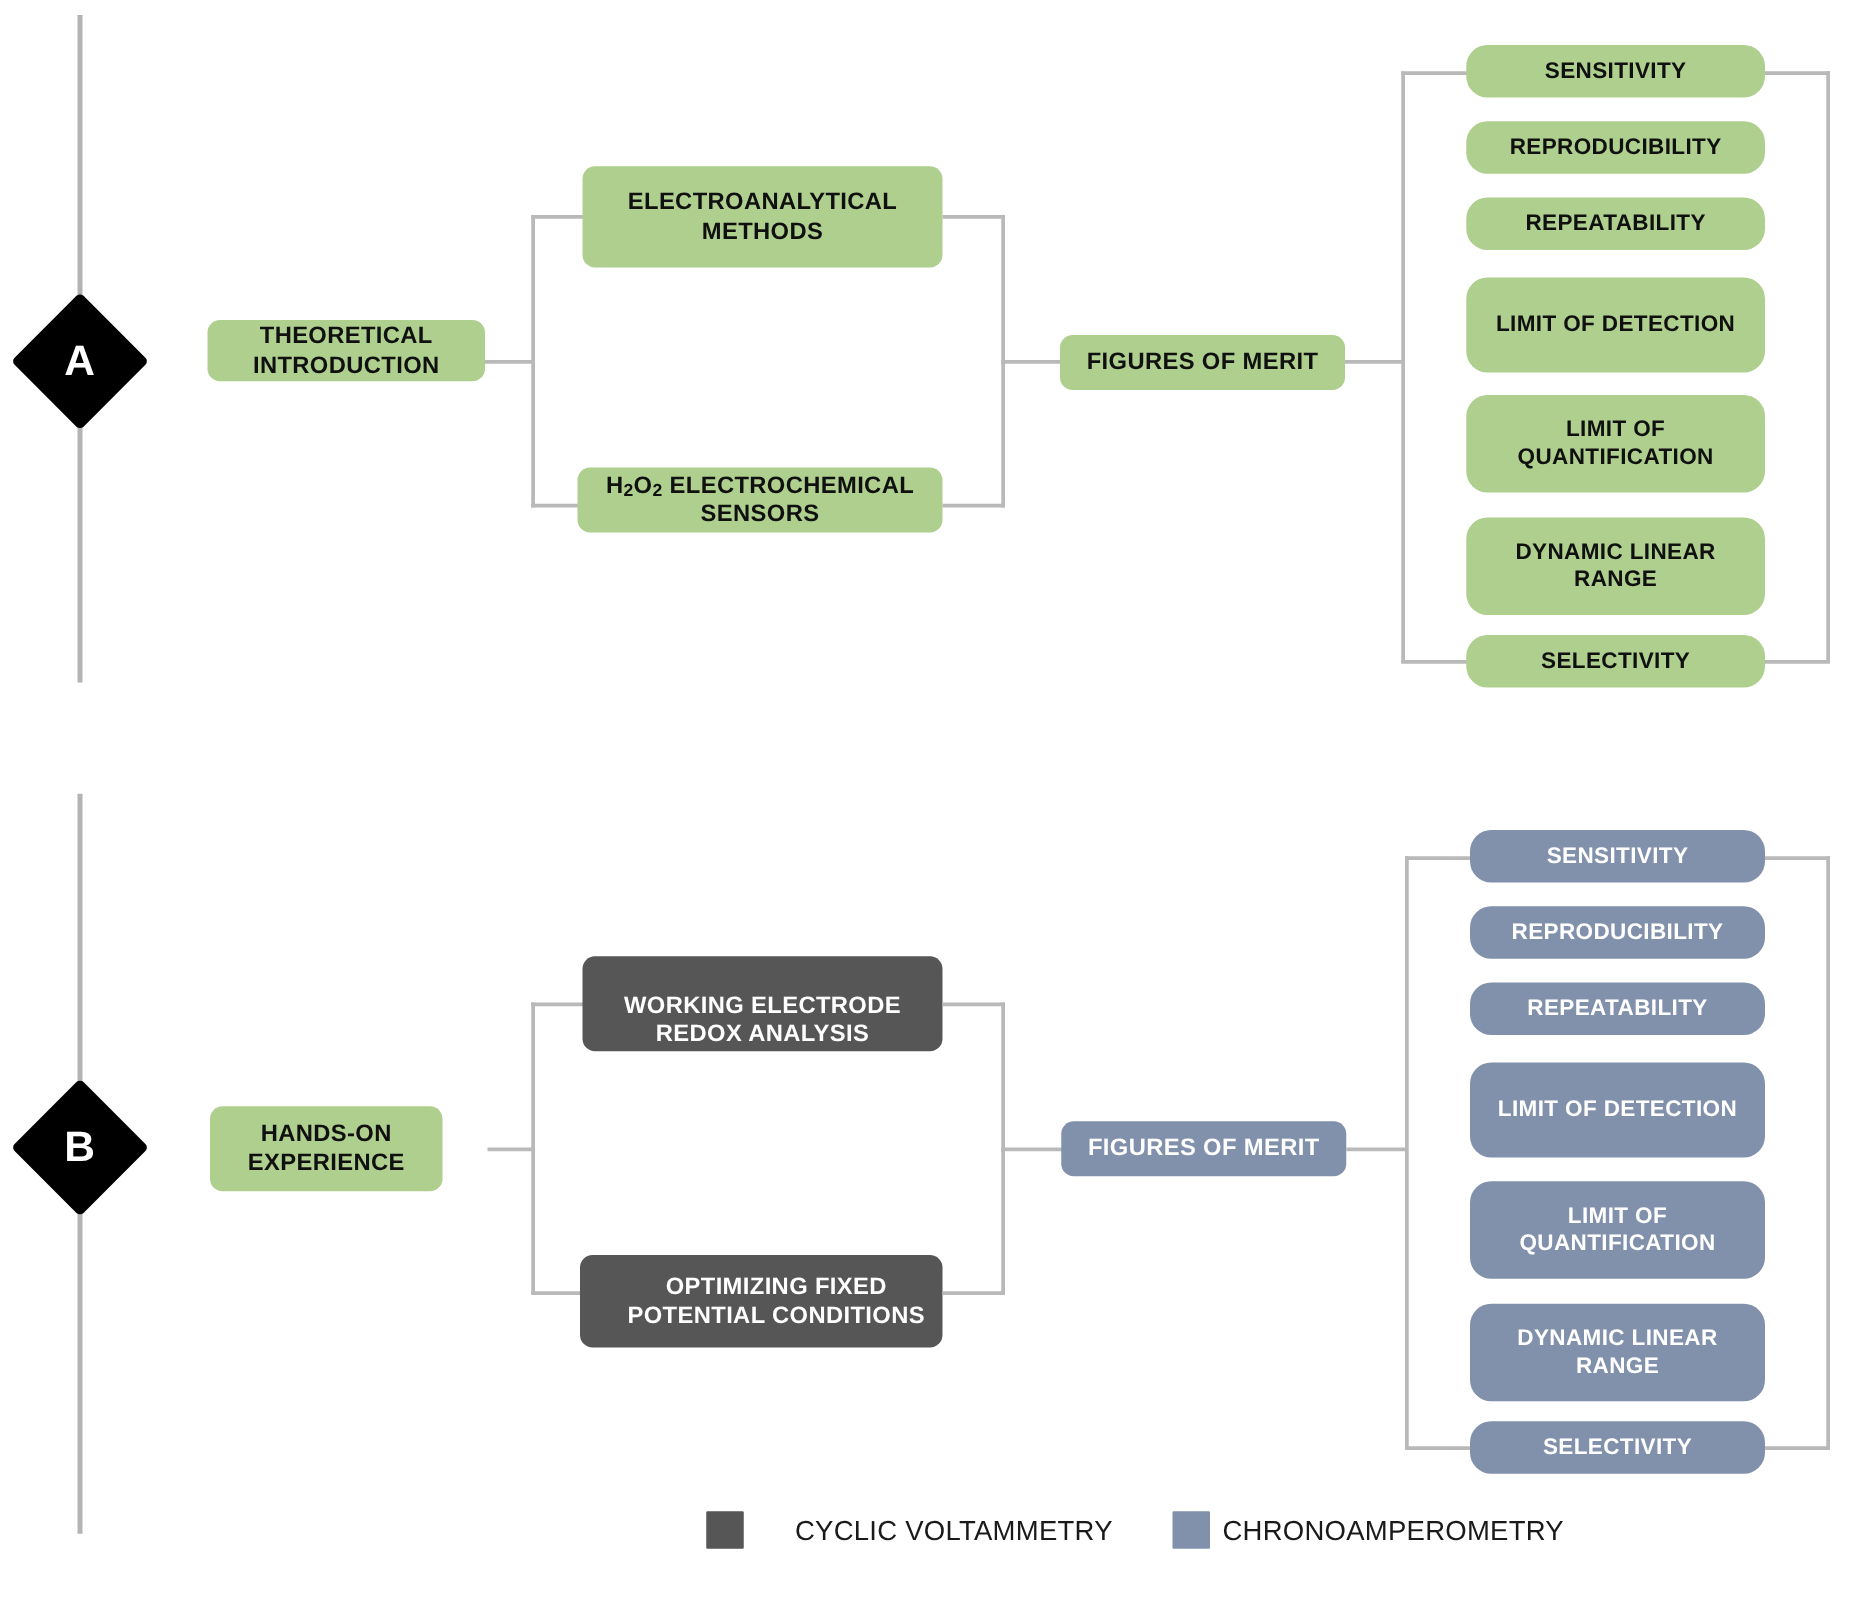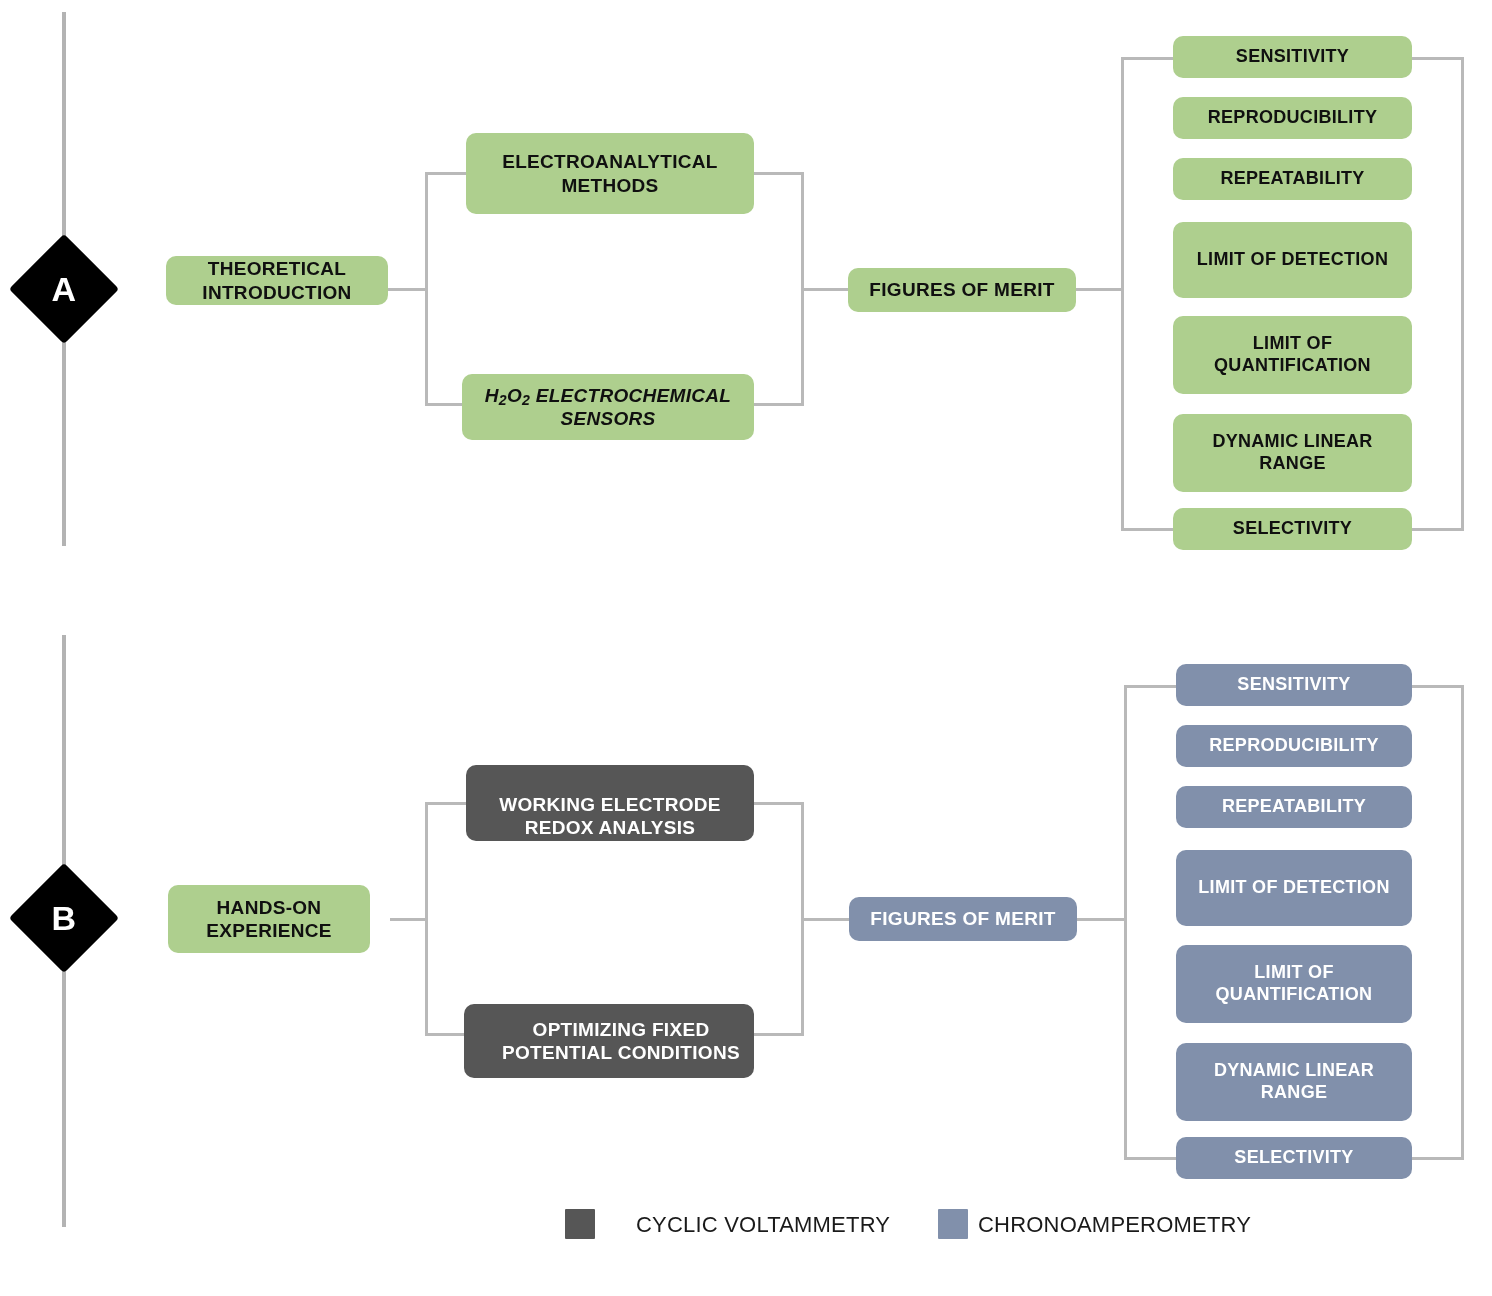--- a/index.html
+++ b/index.html
@@ -75,21 +75,21 @@
     color: #101010;
   }
   .node.dark {
     background: #565656;
     color: #ffffff;
   }
   .node.slate {
     background: #8190ab;
     color: #ffffff;
   }
-  .fs18 { font-size: 18px; }
+  .fs18 { font-size: 18px; border-radius: 17px; }
   .fs19 { font-size: 19px; }
 
   sub {
     font-size: 0.74em;
     vertical-align: baseline;
     position: relative;
     top: 0.26em;
   }
 
   
@@ -122,21 +122,21 @@
 
   <div class="line-h" style="left:388px; top:288px; width:40px;"></div>
 
   <div class="line-v" style="left:425px; top:172px; width:3px; height:234px;"></div>
   <div class="line-h" style="left:425px; top:172px; width:45px;"></div>
   <div class="line-h" style="left:425px; top:403px; width:45px;"></div>
 
   <div class="node green fs19" style="left:466px; top:133px; width:288px; height:81px;">
     <span>ELECTROANALYTICAL METHODS</span>
   </div>
-  <div class="node green fs19" style="left:462px; top:374px; width:292px; height:66px;font-style:italic;">
+  <div class="node green fs19" style="left:462px; top:374px; width:292px; height:52px;">
     <span>H<sub>2</sub>O<sub>2</sub> ELECTROCHEMICAL SENSORS</span>
   </div>
 
   <div class="line-h" style="left:754px; top:172px; width:50px;"></div>
   <div class="line-h" style="left:754px; top:403px; width:50px;"></div>
   <div class="line-v" style="left:801px; top:172px; height:234px;"></div>
   <div class="line-h" style="left:801px; top:288px; width:50px;"></div>
 
   <div class="node green fs19" style="left:848px; top:268px; width:228px; height:44px;">FIGURES OF MERIT</div>
 
@@ -155,21 +155,21 @@
   <div class="node green fs18" style="left:1173px; top:222px; width:239px; height:76px;">LIMIT OF DETECTION</div>
   <div class="node green fs18" style="left:1173px; top:316px; width:239px; height:78px;">LIMIT OF QUANTIFICATION</div>
   <div class="node green fs18" style="left:1173px; top:414px; width:239px; height:78px;">DYNAMIC LINEAR RANGE</div>
   <div class="node green fs18" style="left:1173px; top:508px; width:239px; height:42px;">SELECTIVITY</div>
 
   <div class="spine" style="left:62px; top:635px; height:592px;"></div>
 
   <div class="marker" style="left:25px; top:879px;"></div>
   <div class="marker-label" style="left:25px; top:879px;">B</div>
 
-  <div class="node green fs19" style="left:168px; top:885px; width:202px; height:68px;">HANDS-ON EXPERIENCE</div>
+  <div class="node green fs19" style="left:168px; top:885px; width:186px; height:68px;">HANDS-ON EXPERIENCE</div>
 
   <div class="line-h" style="left:390px; top:918px; width:38px;"></div>
   <div class="line-v" style="left:425px; top:802px; height:234px;"></div>
   <div class="line-h" style="left:425px; top:802px; width:45px;"></div>
   <div class="line-h" style="left:425px; top:1033px; width:45px;"></div>
 
   <div class="node dark fs19" style="left:466px; top:765px; width:288px; height:76px;align-items:flex-end;">
     <span>WORKING ELECTRODE REDOX ANALYSIS</span>
   </div>
   <div class="node dark fs19" style="left:464px; top:1004px; width:290px; height:74px;padding-left:30px;">

